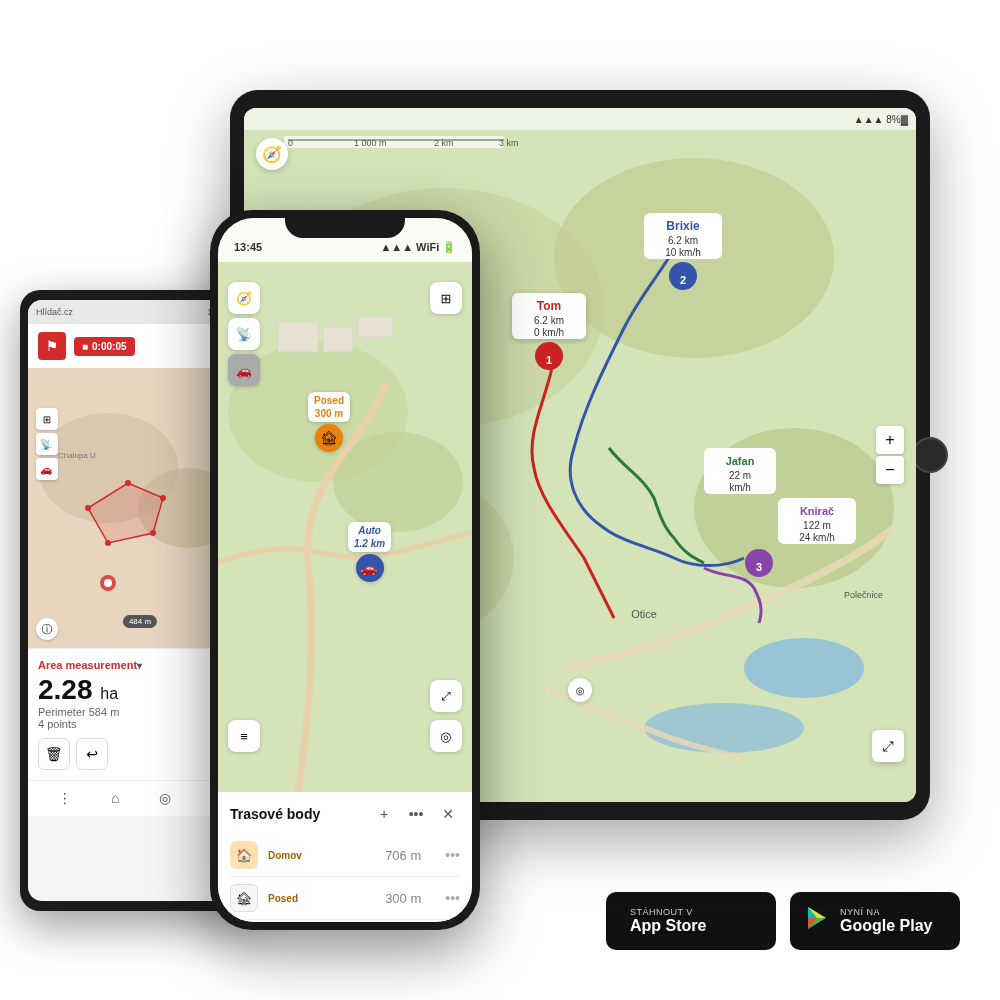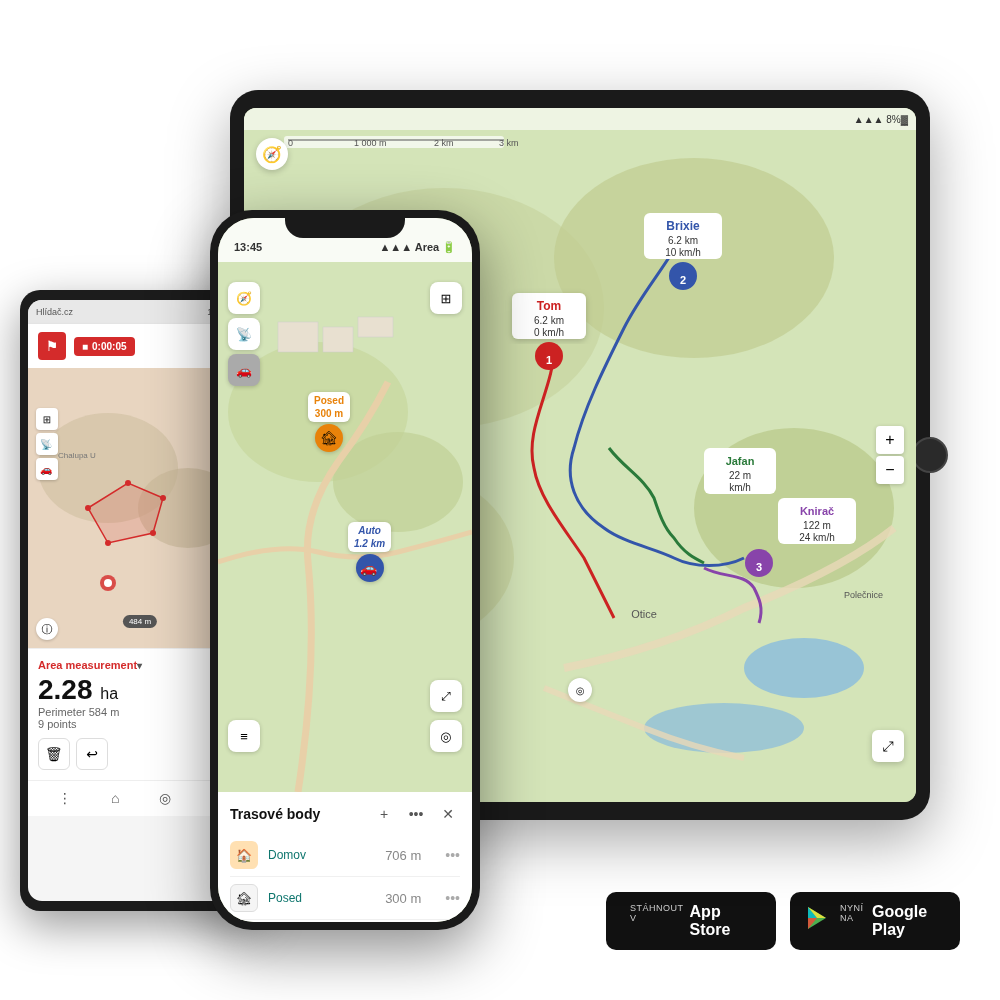--- a/index.html
+++ b/index.html
@@ -572,23 +572,23 @@
       border-radius: 6px;
       display: flex;
       align-items: center;
       justify-content: center;
       font-size: 13px;
       margin-right: 10px;
       flex-shrink: 0;
     }
     .list-name {
       flex: 1;
-      font-size: 12px;
-      font-weight: 400;
-      color: #0f766e;
+      font-size: 10px;
+      font-weight: 700;
+      color: #a16207;
     }
     .list-dist {
       font-size: 13px;
       color: #888;
       margin-right: 24px;
     }
     .list-dots {
       font-size: 14px;
       color: #aaa;
     }
@@ -611,21 +611,22 @@
       padding: 0 14px;
       gap: 10px;
       cursor: pointer;
     }
     .store-btn-icon {
       font-size: 26px;
       color: white;
     }
     .store-btn-text {
       display: flex;
-      flex-direction: row;
+      flex-direction: column;
+      text-decoration: underline;
     }
     .store-btn-small {
       font-size: 9px;
       color: #ccc;
       text-transform: uppercase;
       letter-spacing: 0.5px;
     }
     .store-btn-big {
       font-size: 16px;
       font-weight: 600;
@@ -800,21 +801,21 @@
       <div class="android-panel">
         <div class="android-panel-title">
           <span>Area measurement</span>
           <span style="color:#555;font-size:10px;">▾</span>
         </div>
         <div class="android-area-value">
           <span>2.28</span>
           <span class="android-area-unit">ha</span>
         </div>
         <div class="android-perimeter">Perimeter 584 m</div>
-        <div class="android-points">9 points</div>
+        <div class="android-points">4 points</div>
         <div class="android-actions">
           <div class="android-trash-btn">🗑</div>
           <div class="android-undo-btn">↩</div>
         </div>
       </div>
 
       <div class="android-nav-bar">
         <span class="nav-icon">⋮</span>
         <span class="nav-icon">⌂</span>
         <span class="nav-icon">◎</span>
@@ -822,21 +823,21 @@
       </div>
     </div>
   </div>
 
   <div class="phone-iphone">
     <div class="phone-iphone-notch"></div>
     <div class="phone-iphone-screen">
 
       <div class="iphone-status">
         <span>13:45</span>
-        <span>▲▲▲ Area 🔋</span>
+        <span>▲▲▲ WiFi 🔋</span>
       </div>
 
       <div class="iphone-map">
         <svg width="254" height="530" viewBox="0 0 254 530" style="position:absolute;top:0;left:0;">
 
           <rect width="254" height="530" fill="#d4e4b8"></rect>
           <ellipse cx="100" cy="150" rx="90" ry="70" fill="#c8d8a0" opacity="0.8"></ellipse>
           <ellipse cx="180" cy="220" rx="65" ry="50" fill="#c0d095" opacity="0.7"></ellipse>
 
           <rect x="60" y="60" width="40" height="30" fill="#e8e0d0" stroke="#ccc" stroke-width="0.5"></rect>

